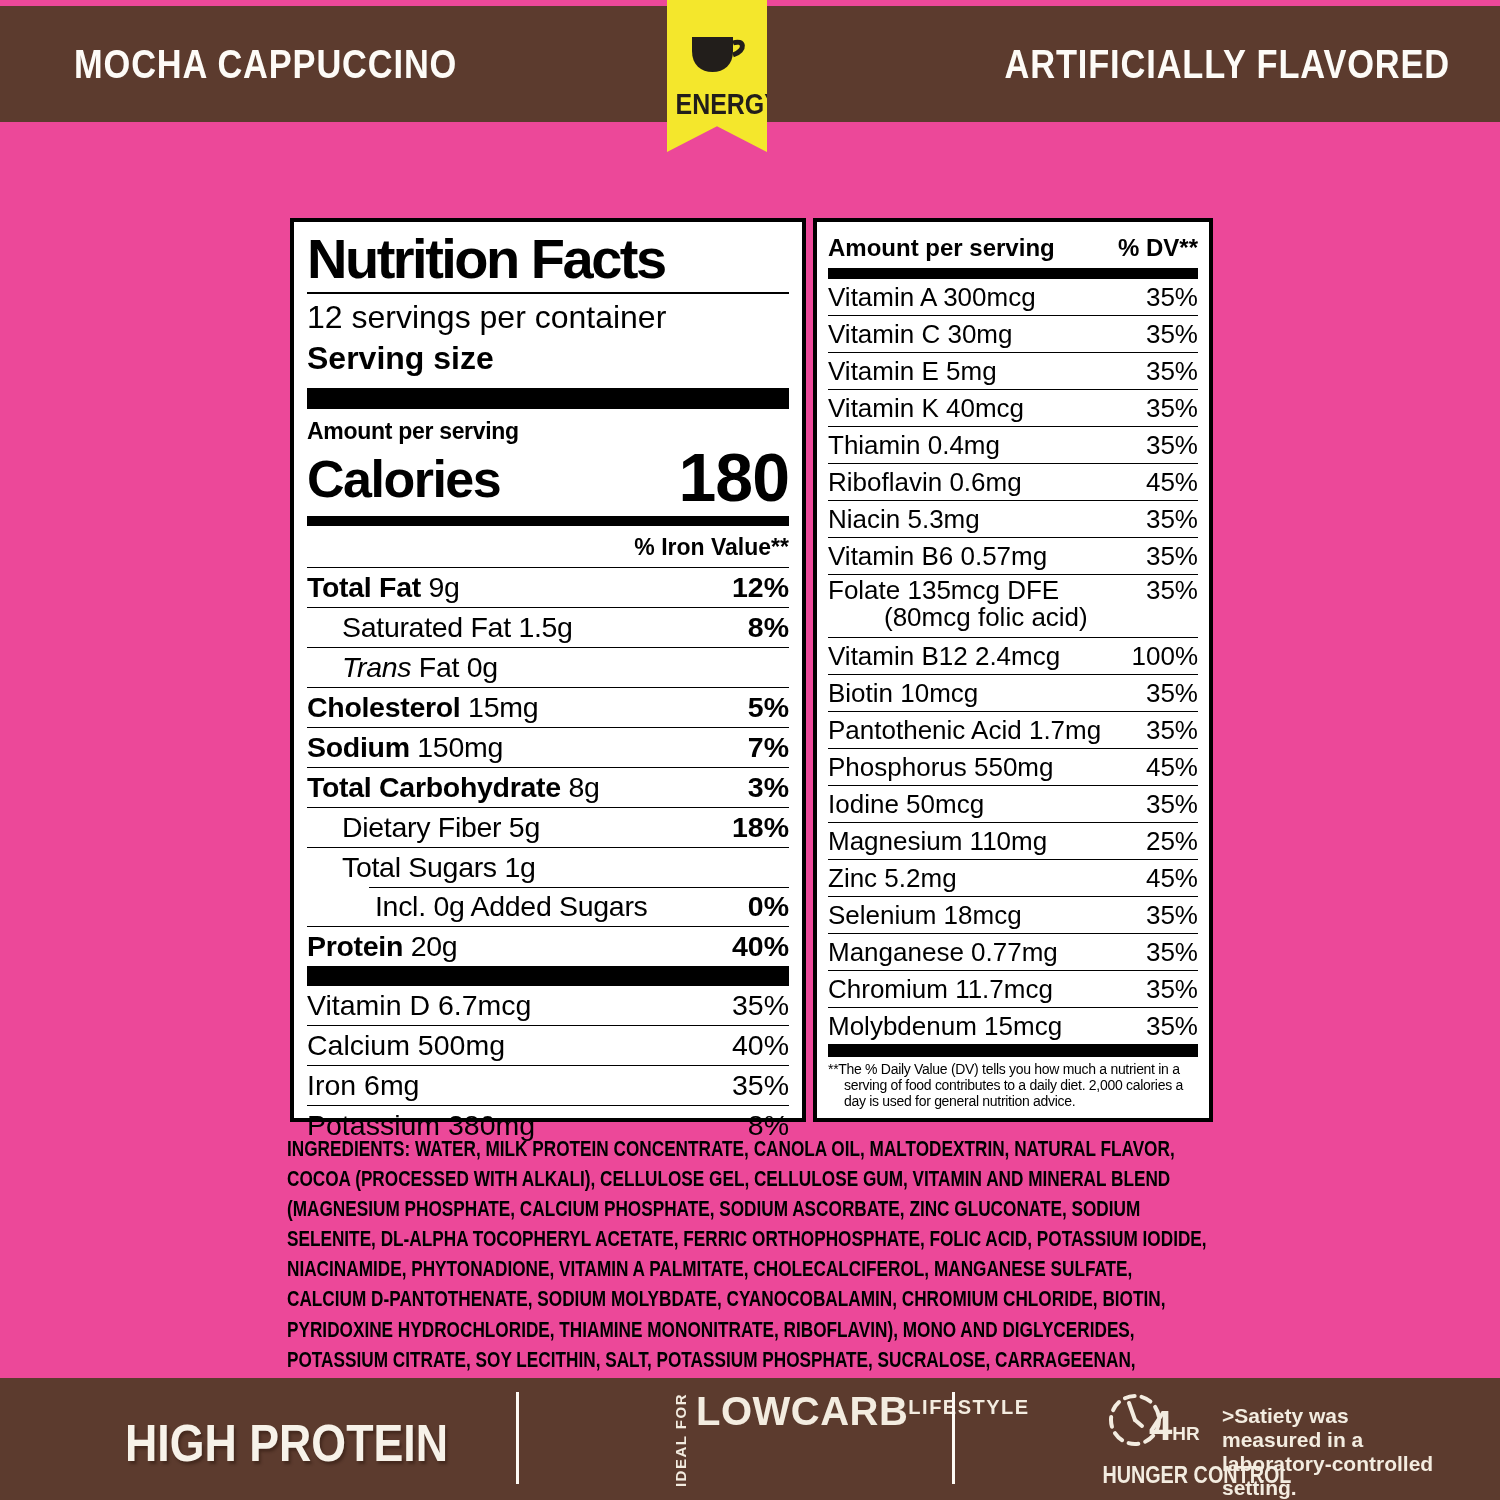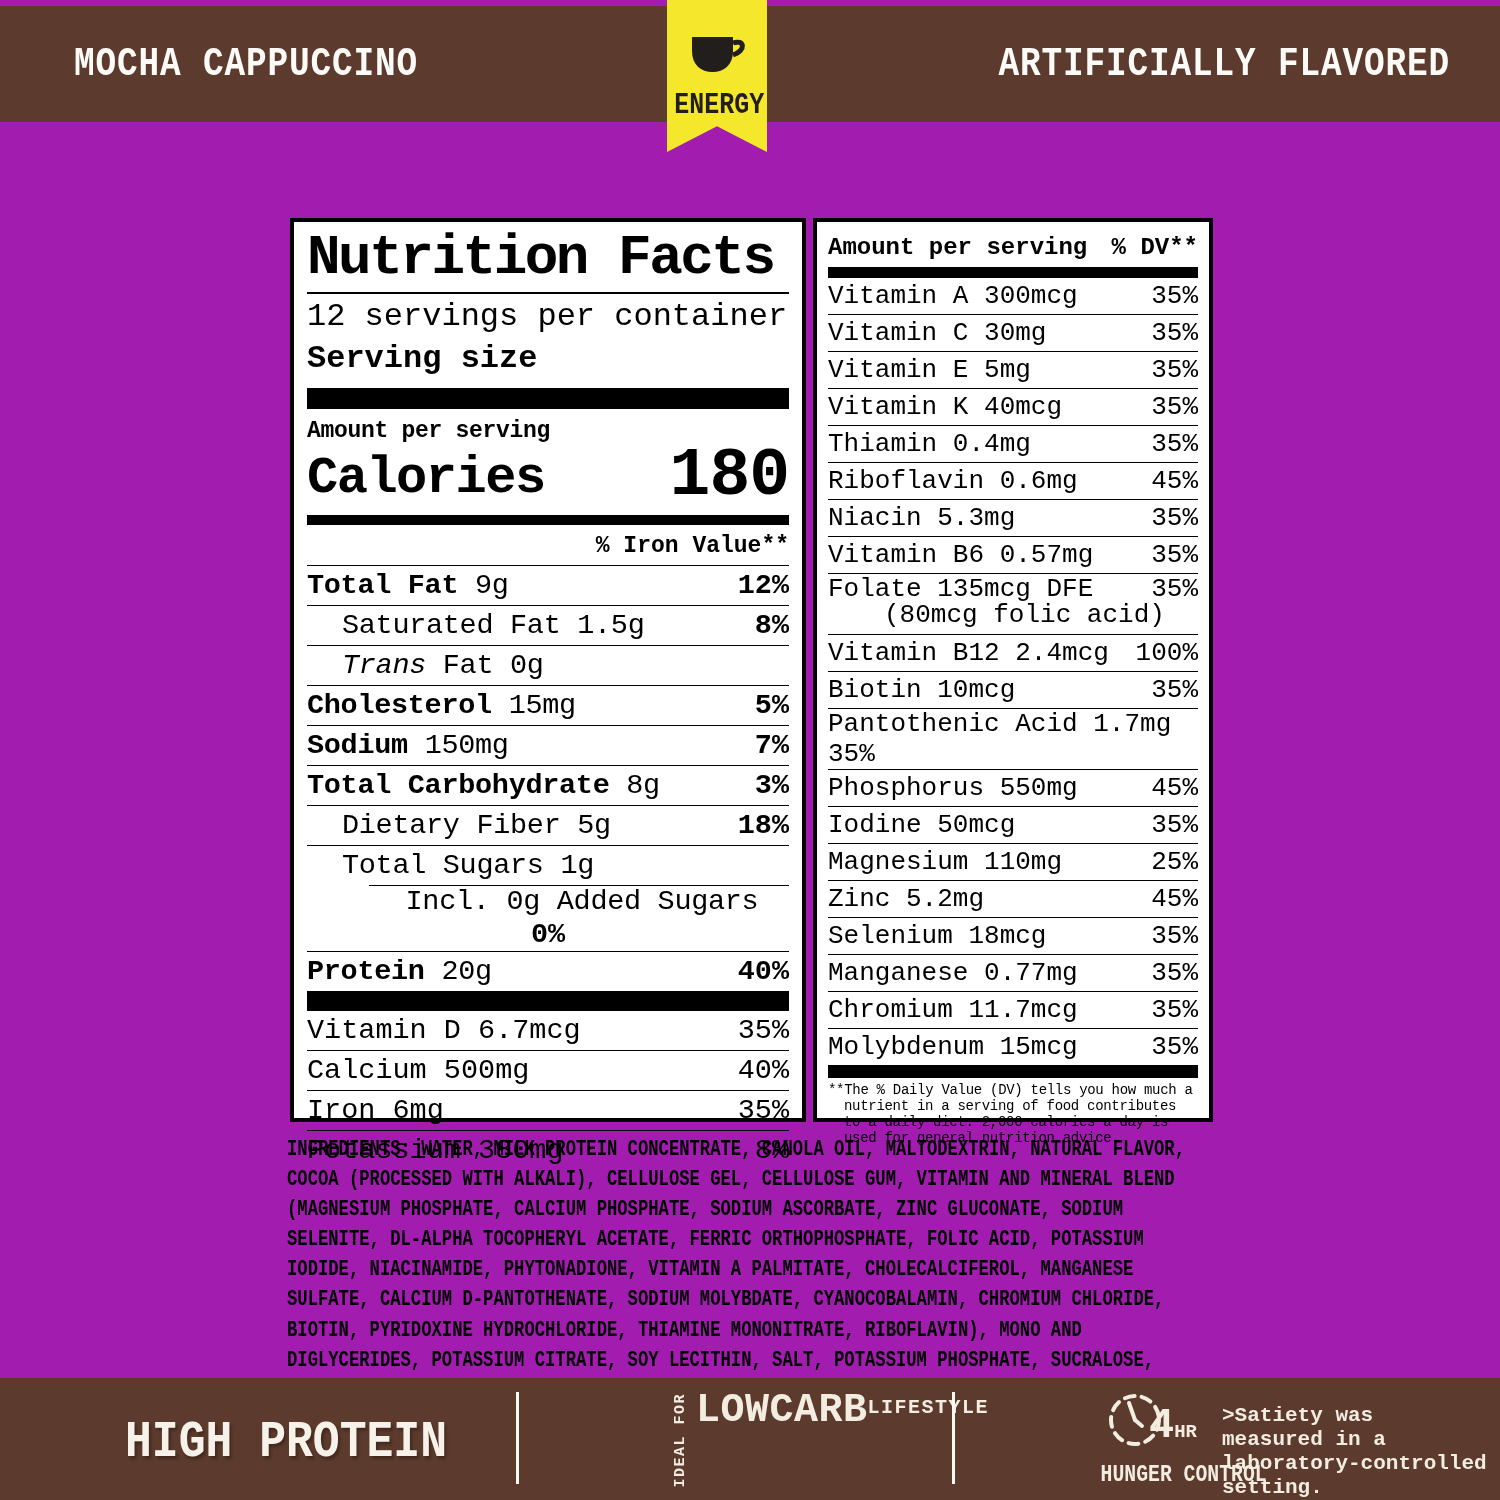--- a/index.html
+++ b/index.html
@@ -1,17 +1,17 @@
 <!DOCTYPE html>
 <html><head>
 <meta charset="utf-8">
 <style>
   html,body{margin:0;padding:0;background:#ffffff;}
-  .canvas{position:relative;width:1500px;height:1500px;background:#a21caf;overflow:hidden;
-          font-family:Liberation Mono, monospace;color:#000;}
+  .canvas{position:relative;width:1500px;height:1500px;background:#ec4899;overflow:hidden;
+          font-family:Liberation Sans, sans-serif;color:#000;}
 
   
   .topbar{position:absolute;left:0;top:6px;width:1500px;height:116px;background:#5c3b2e;}
   .botbar{position:absolute;left:0;top:1378px;width:1500px;height:122px;background:#5c3b2e;}
   .cond{display:inline-block;white-space:nowrap;transform:scaleX(0.86);transform-origin:0 50%;}
   .cond-r{display:inline-block;white-space:nowrap;transform:scaleX(0.86);transform-origin:100% 50%;}
   .bar-label{position:absolute;color:#fdfbf7;font-weight:bold;font-size:40px;letter-spacing:1px;top:50%;transform:translateY(-50%);}
   .bar-label-left{left:74px;}
   .bar-label-right{right:50px;text-align:right;}
 
@@ -37,21 +37,21 @@
   .calval{font-size:68px;font-weight:bold;line-height:0.95;letter-spacing:-1px;}
   .midbar{height:10px;background:#000;margin-top:6px;}
   .dvhead{font-size:23px;font-weight:bold;text-align:right;padding:8px 0 6px 0;}
 
   .nrow{position:relative;display:flex;justify-content:space-between;align-items:center;
         min-height:39px;border-top:1.6px solid #000;font-size:28.5px;}
   .nrow .nname{letter-spacing:-0.3px;}
   .nrow .npct{font-weight:bold;}
   .ind1 .nname{padding-left:35px;}
   .ind2 .nname{padding-left:68px;}
-  .nrow.partial{border-top:none;flex-direction:column;}
+  .nrow.partial{border-top:none;}
   .nrow.partial::before{content:"";position:absolute;left:62px;right:0;top:0;height:1.6px;background:#000;}
   .bigbar{height:20px;background:#000;}
   .vrow{display:flex;justify-content:space-between;align-items:center;min-height:39px;font-size:28.5px;}
   .vrow + .vrow{border-top:1.4px solid #000;}
 
   .rhead{display:flex;justify-content:space-between;align-items:flex-end;font-weight:bold;font-size:24px;padding:8px 0 6px 0;}
   .rbar{height:11px;background:#000;}
   .rrow{display:flex;justify-content:space-between;align-items:center;flex-wrap:wrap;
         min-height:36px;font-size:26px;border-bottom:1.4px solid #000;}
   .rrow:last-of-type{border-bottom:none;}

